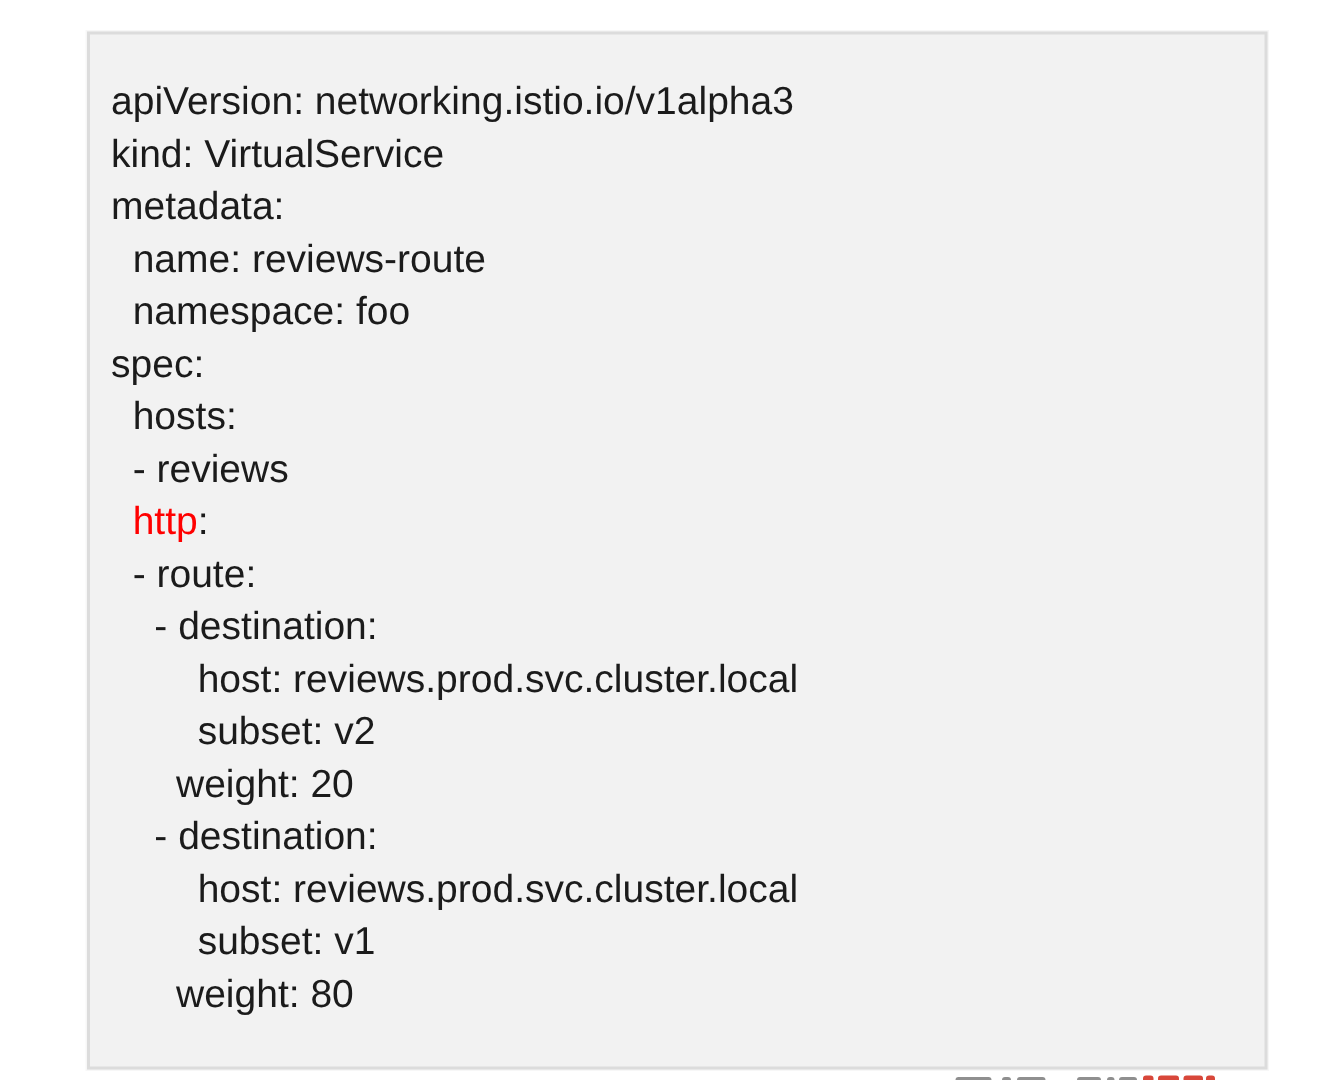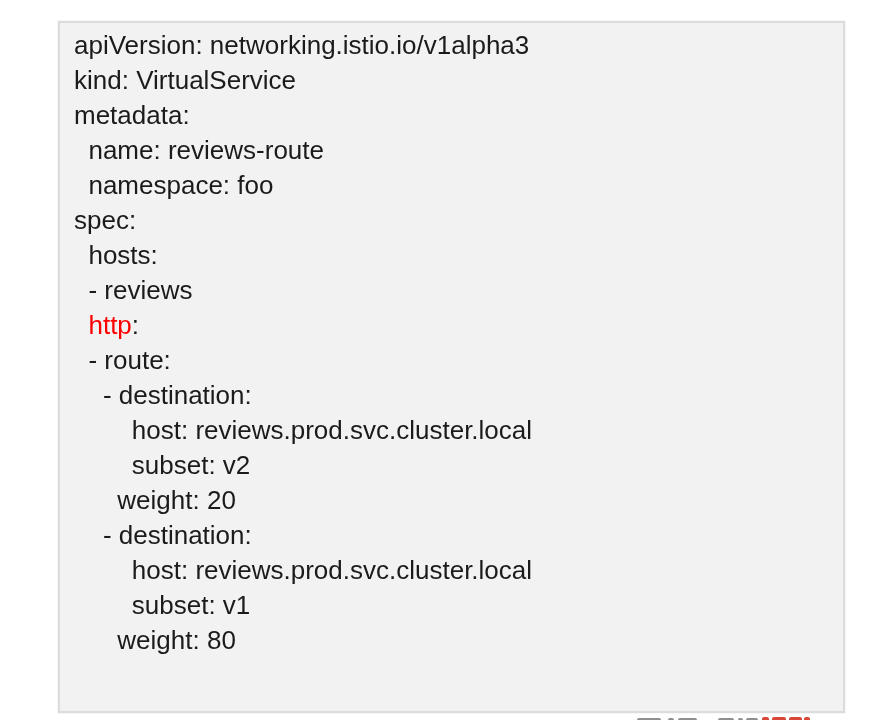--- a/index.html
+++ b/index.html
@@ -22,21 +22,21 @@
     left: 58px;
     top: 21px;
     width: 787px;
     height: 692px;
     box-sizing: border-box;
     background: var(--panel-bg, #f2f2f2);
     border: 2px solid var(--panel-border, #dcdcdc);
     box-shadow: 0 0 0 1px #f7f7f7;
   }
   .code-block {
-    padding: 5px 0 0 14px;
+    padding: 27px 0 0 14px;
     font-size: 26px;
     line-height: 35px;
     color: var(--text-color, #1b1b1b);
     white-space: pre;
     letter-spacing: 0px;
   }
   .code-line {
     height: 35px;
   }
   

